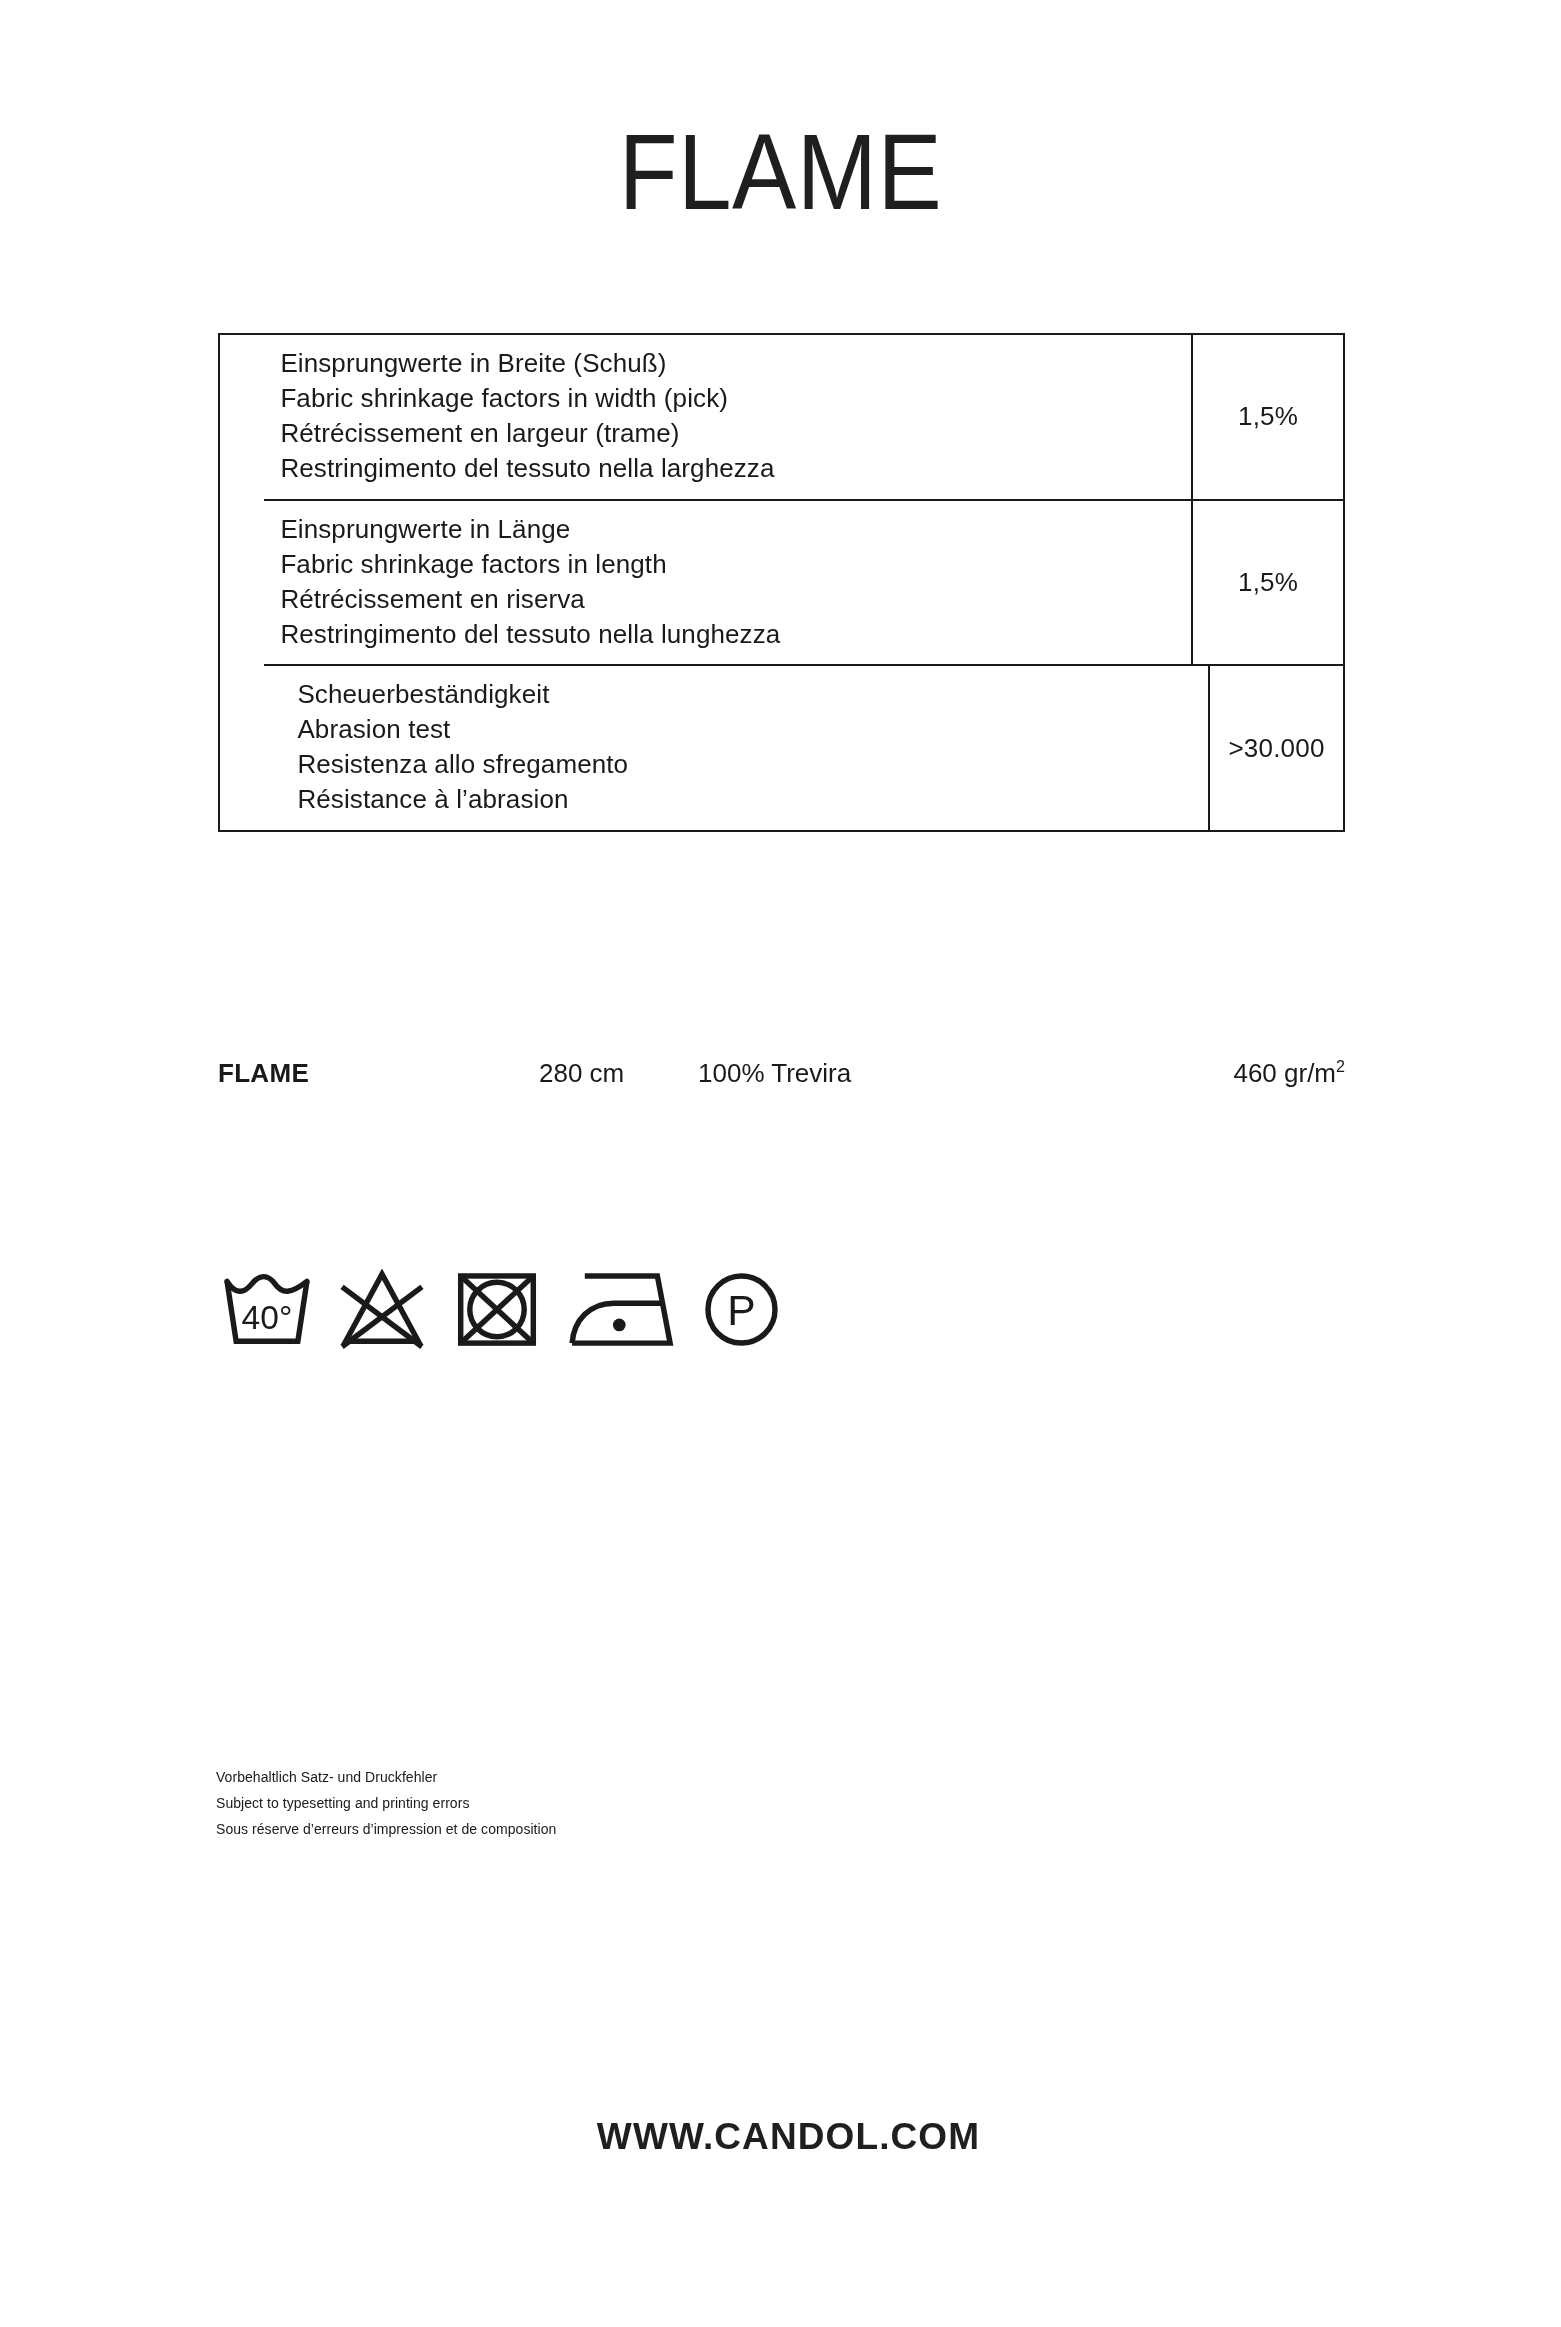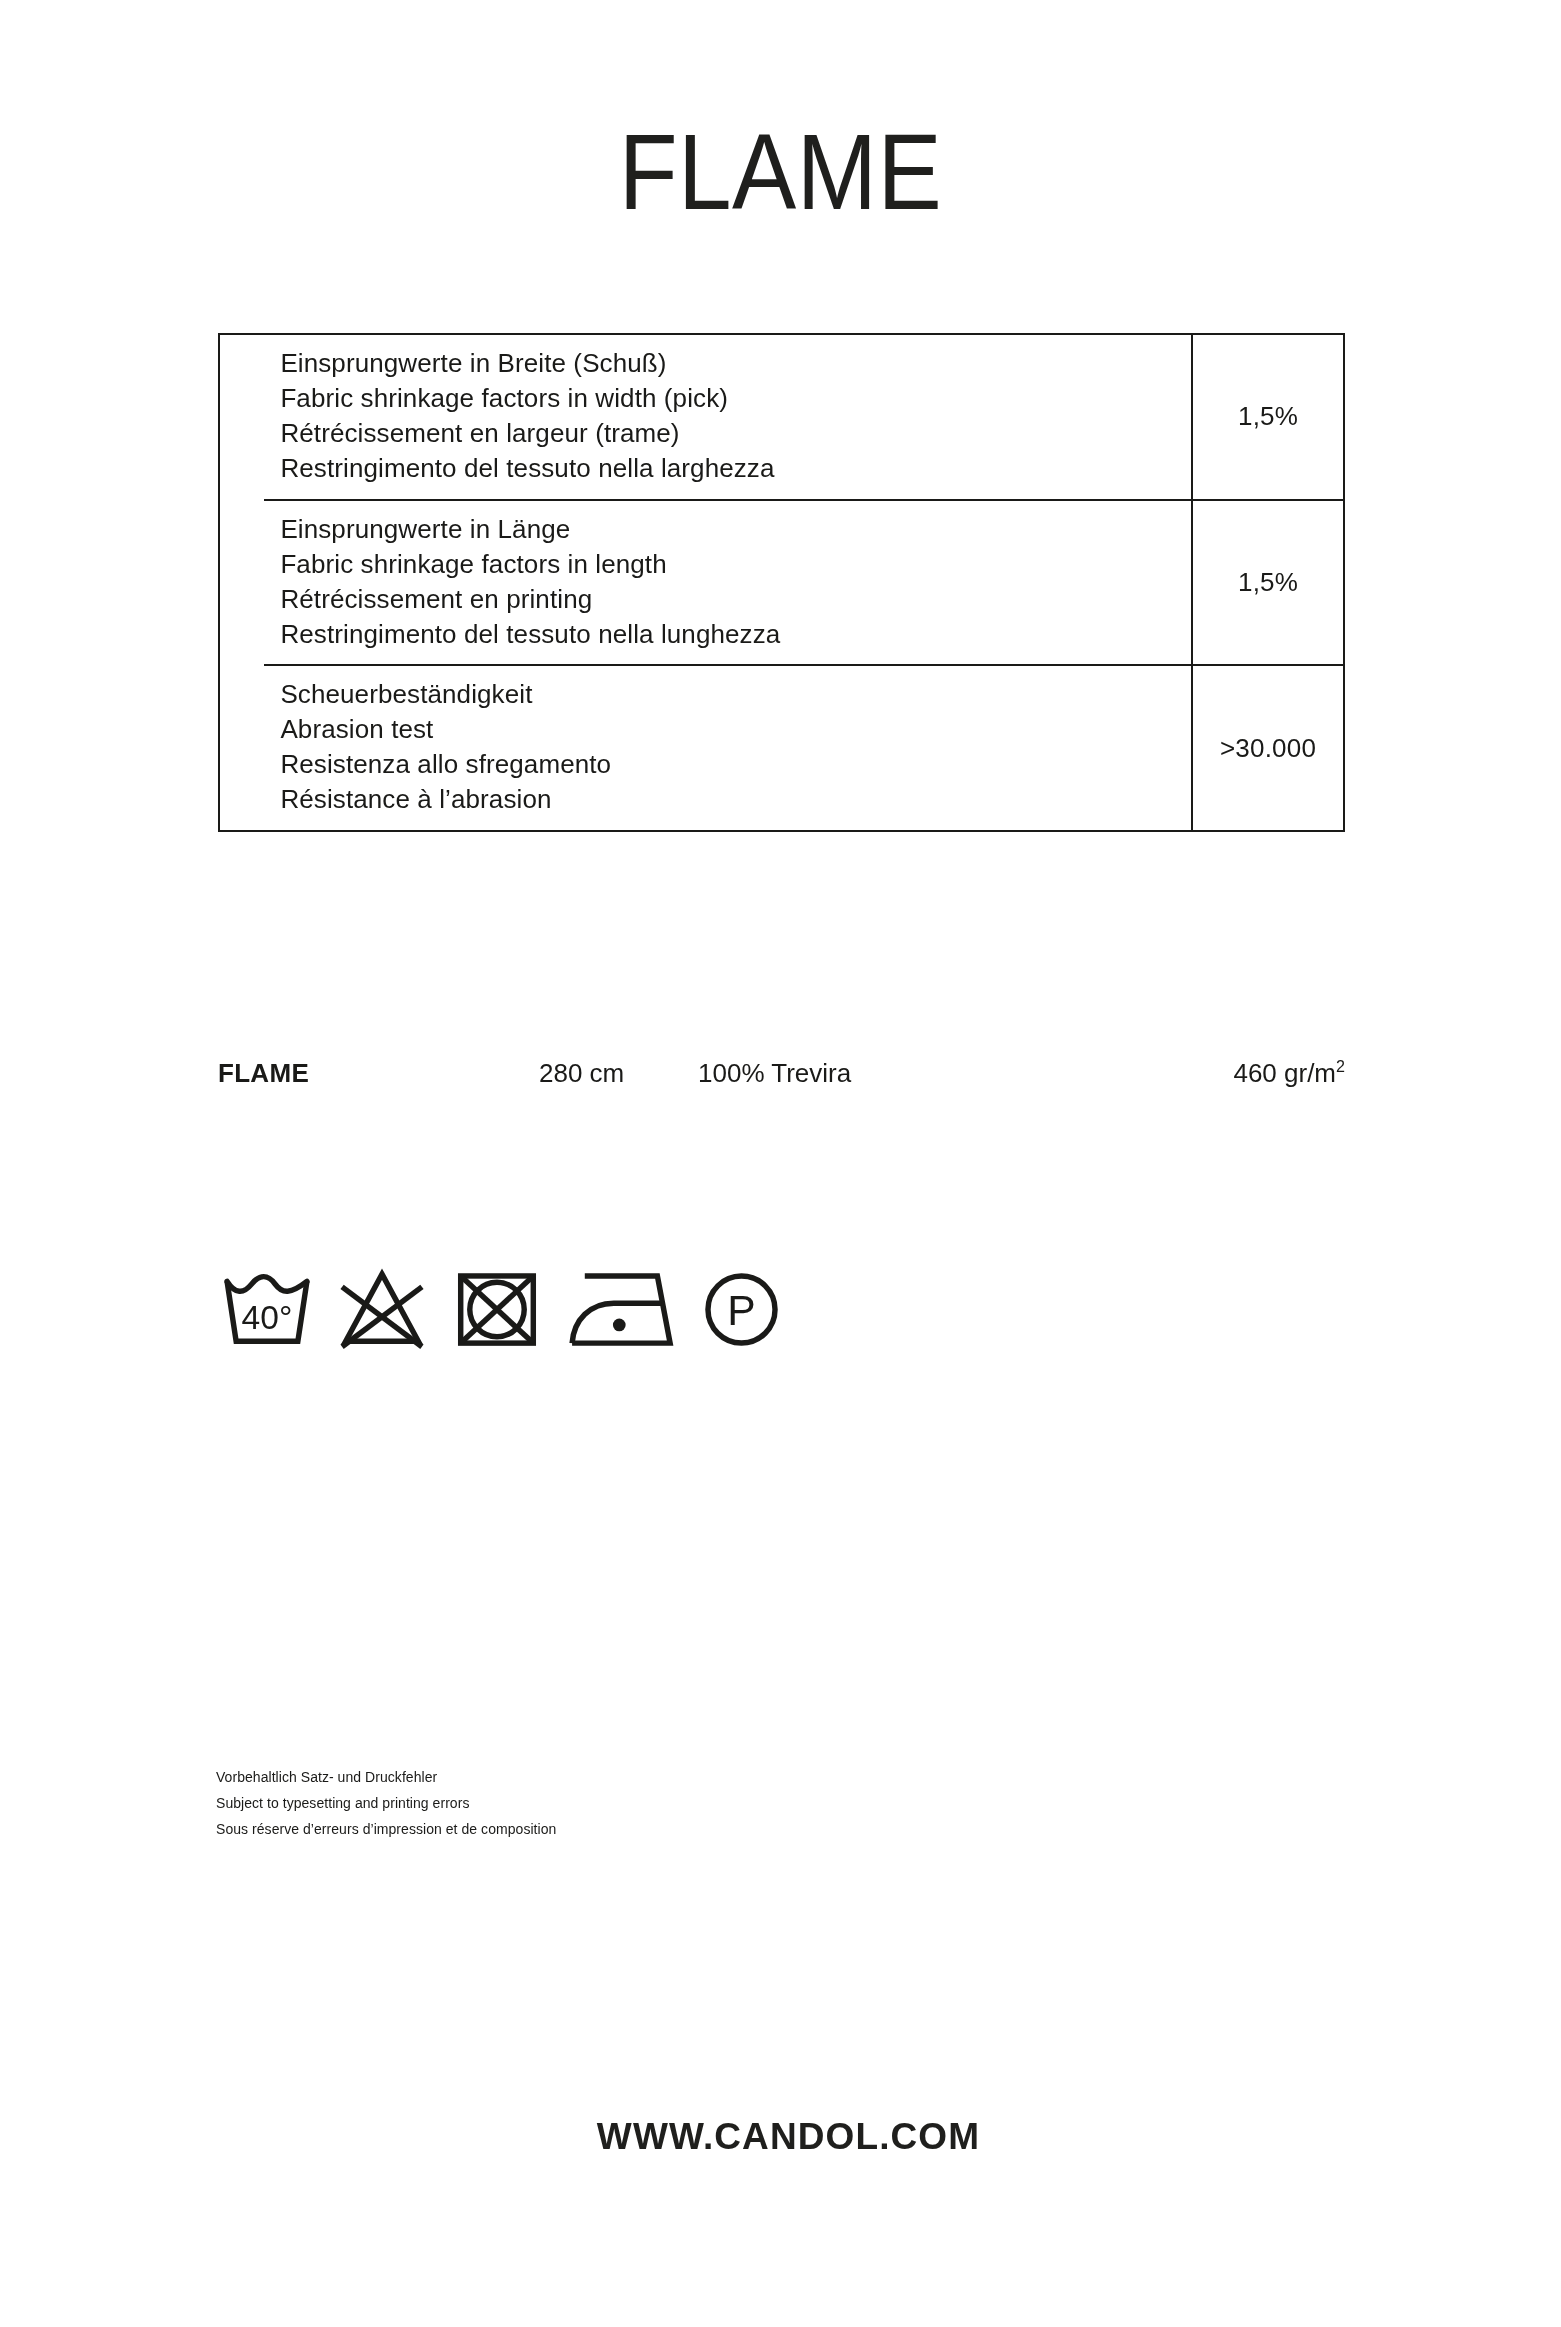--- a/index.html
+++ b/index.html
@@ -48,20 +48,21 @@
     padding-left: 44px;
   }
   .spec-row {
     display: flex;
     align-items: stretch;
     border-bottom: 2.3px solid #1a1a18;
     box-sizing: border-box;
   }
   .spec-row:last-child {
     border-bottom: none;
+    margin-left: 17px;
   }
   .spec-label {
     flex: 0 0 929px;
     width: 929px;
     box-sizing: border-box;
     border-right: 2.3px solid #1a1a18;
     padding: 11px 0 12.7px 16.4px;
   }
   .spec-label .ln {
     font-size: 26px;
@@ -154,21 +155,21 @@
         <div class="ln">Rétrécissement en largeur (trame)</div>
         <div class="ln">Restringimento del tessuto nella larghezza</div>
       </div>
       <div class="spec-value">1,5%</div>
     </div>
 
     <div class="spec-row">
       <div class="spec-label">
         <div class="ln">Einsprungwerte in Länge</div>
         <div class="ln">Fabric shrinkage factors in length</div>
-        <div class="ln">Rétrécissement en printing</div>
+        <div class="ln">Rétrécissement en riserva</div>
         <div class="ln">Restringimento del tessuto nella lunghezza</div>
       </div>
       <div class="spec-value">1,5%</div>
     </div>
 
     <div class="spec-row">
       <div class="spec-label">
         <div class="ln">Scheuerbeständigkeit</div>
         <div class="ln">Abrasion test</div>
         <div class="ln">Resistenza allo sfregamento</div>

